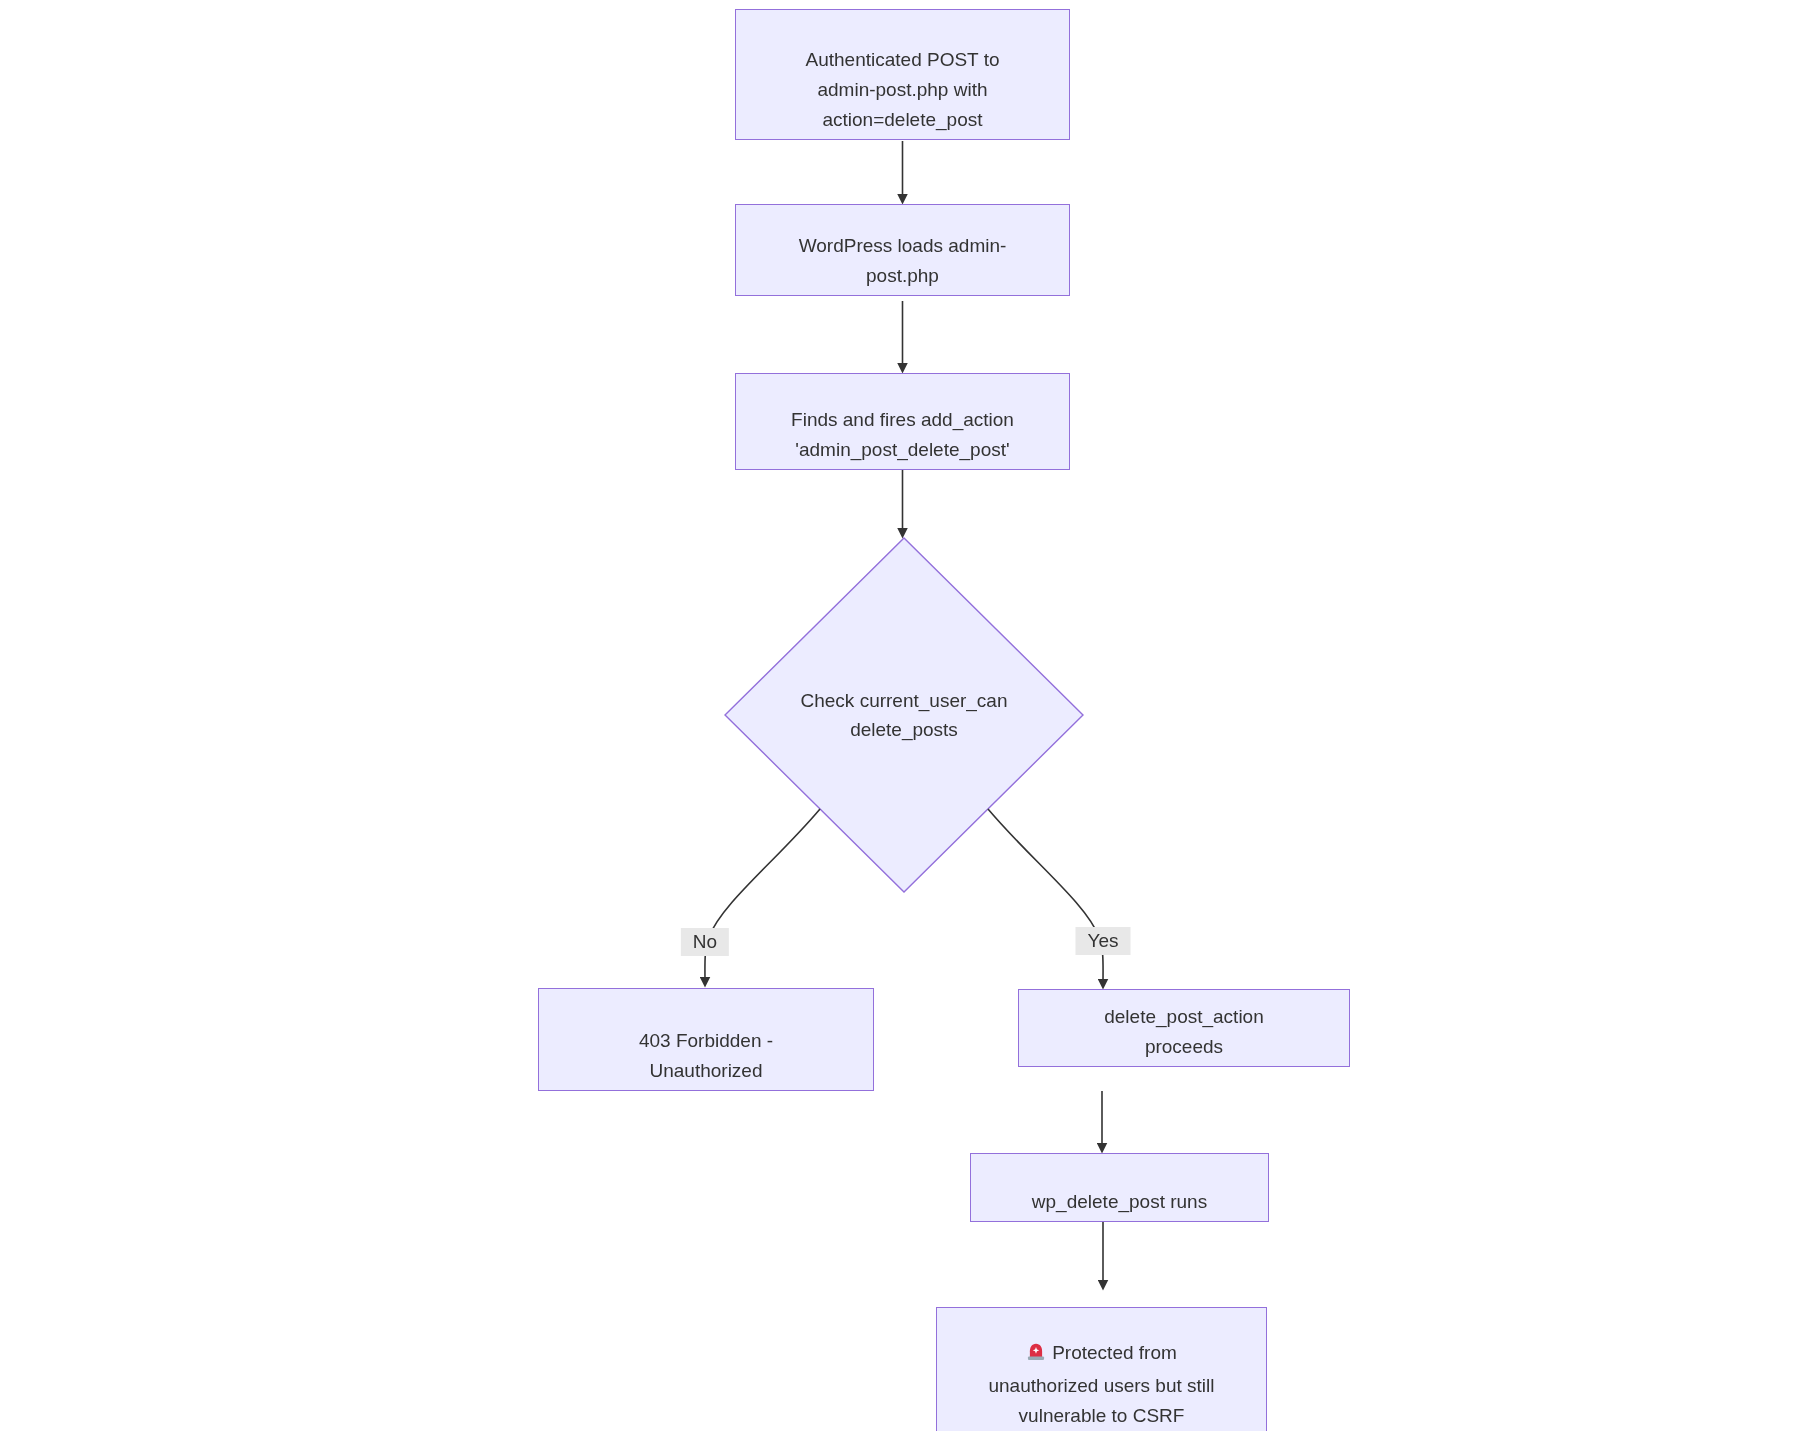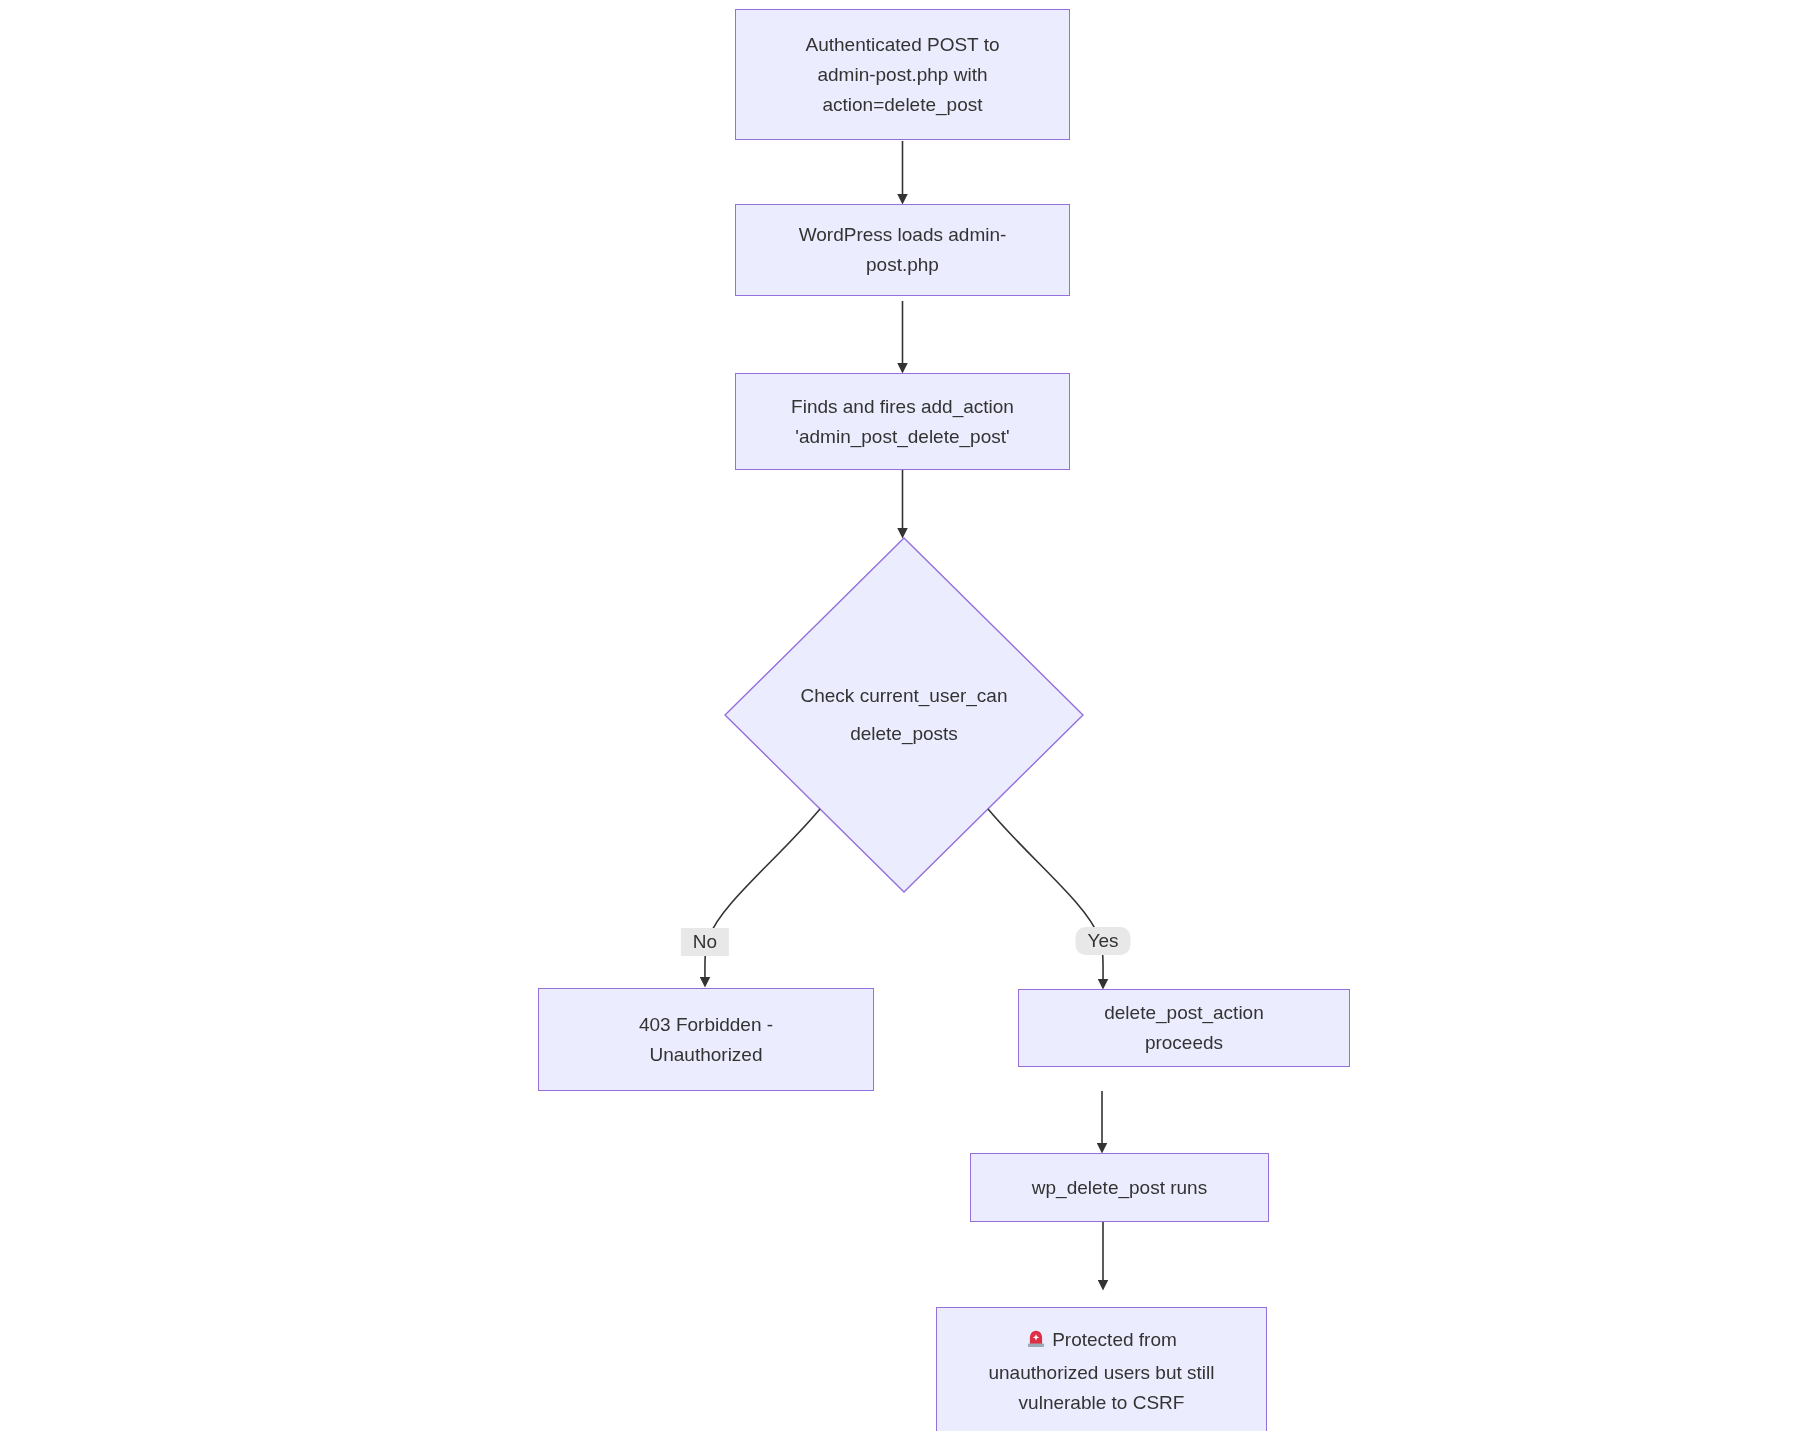--- a/index.html
+++ b/index.html
@@ -27,35 +27,35 @@
     fill: var(--node_fill, #ECECFF);
     stroke: var(--node_border, #9370DB);
     stroke-width: 1.4px;
   }
   .node {
     position: absolute;
     box-sizing: border-box;
     background: var(--node_fill, #ECECFF);
     border: 1.8px solid var(--node_border, #9370DB);
     display: flex;
-    align-items: center;
+    align-items: flex-end;
     justify-content: center;
     text-align: center;
     font-size: 19px;
     line-height: 30px;
     padding: 4px 20px;
   }
   .decision-text {
     position: absolute;
     display: flex;
     align-items: center;
     justify-content: center;
     text-align: center;
     font-size: 19px;
-    line-height: 38px;
+    line-height: 29px;
   }
   .node-label, .decision-label { white-space: pre-line; }
   .edge-label {
     position: absolute;
     transform: translate(-50%, -50%);
     background: var(--edge_label_bg, #e8e8e8);
     font-size: 19px;
     line-height: 22px;
     padding: 3px 12px;
     text-align: center;
@@ -105,21 +105,21 @@
 'admin_post_delete_post'</span>
   </div>
 
   <div class="decision-text" style="left:744px; top:655px; width:320px; height:120px;">
     <span class="decision-label">Check current_user_can
 delete_posts</span>
   </div>
 
   <div class="edge-label" style="left:705px; top:942px;">No</div>
 
-  <div class="edge-label" style="left:1103px; top:941px;border-radius:10px;">Yes</div>
+  <div class="edge-label" style="left:1103px; top:941px;">Yes</div>
 
   <div class="node" style="left:538px; top:988px; width:336px; height:103px;">
     <span class="node-label">403 Forbidden -
 Unauthorized</span>
   </div>
 
   <div class="node" style="left:974px; top:989px; width:332px; height:78px;margin-left:44px;">
     <span class="node-label">delete_post_action
 proceeds</span>
   </div>

